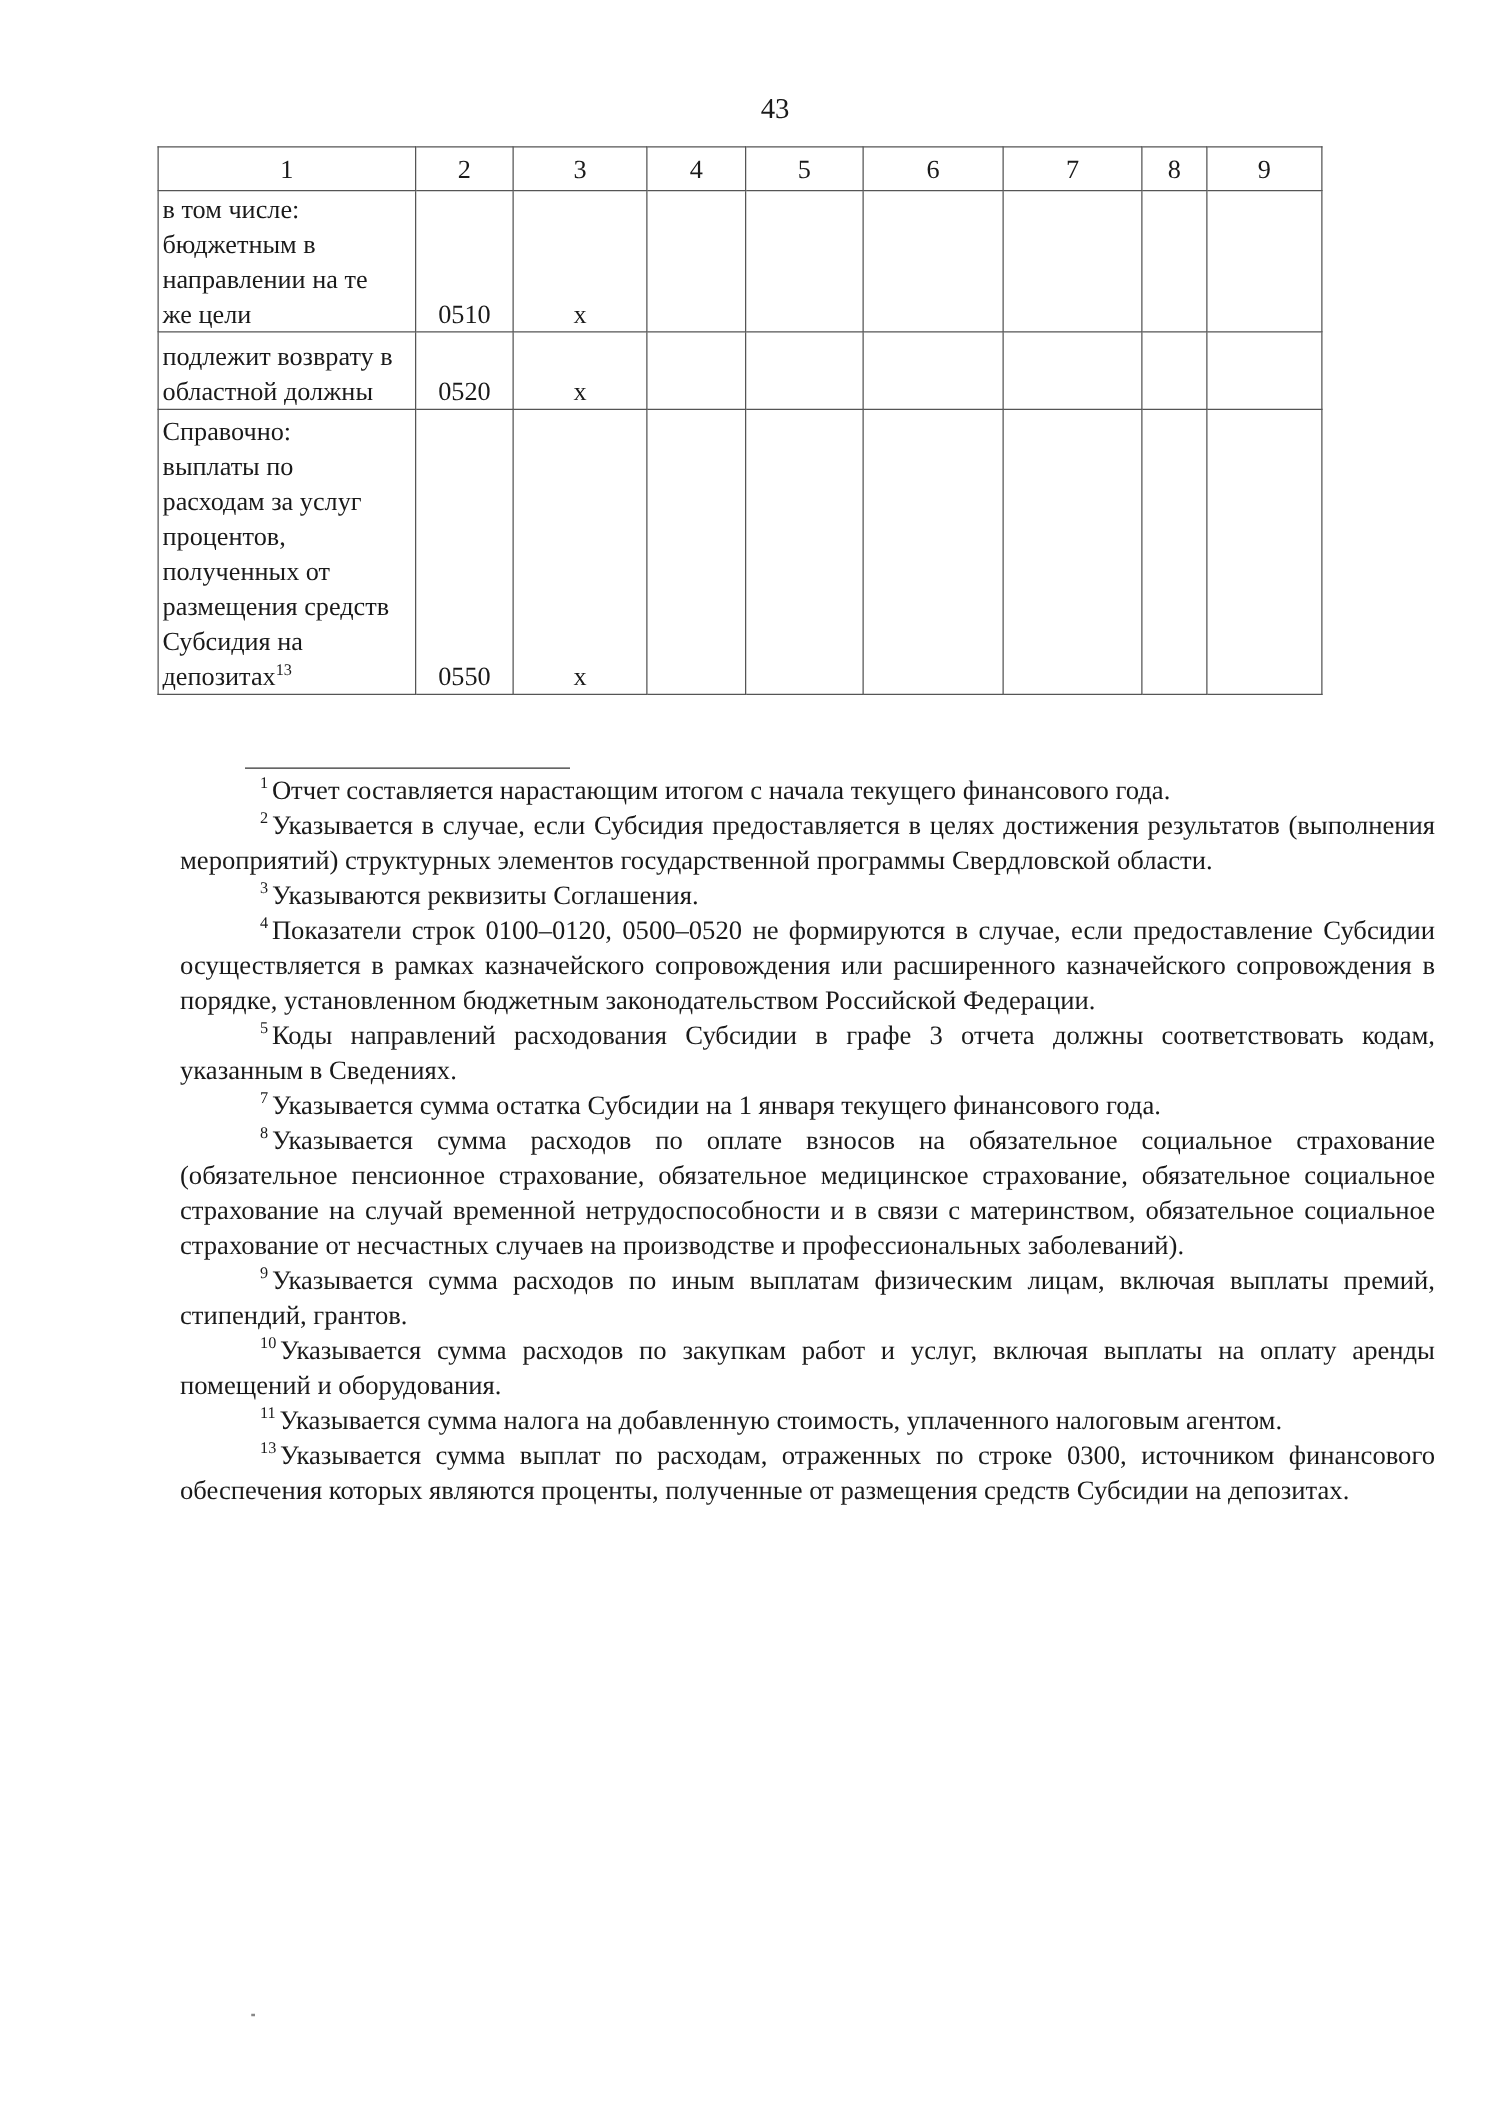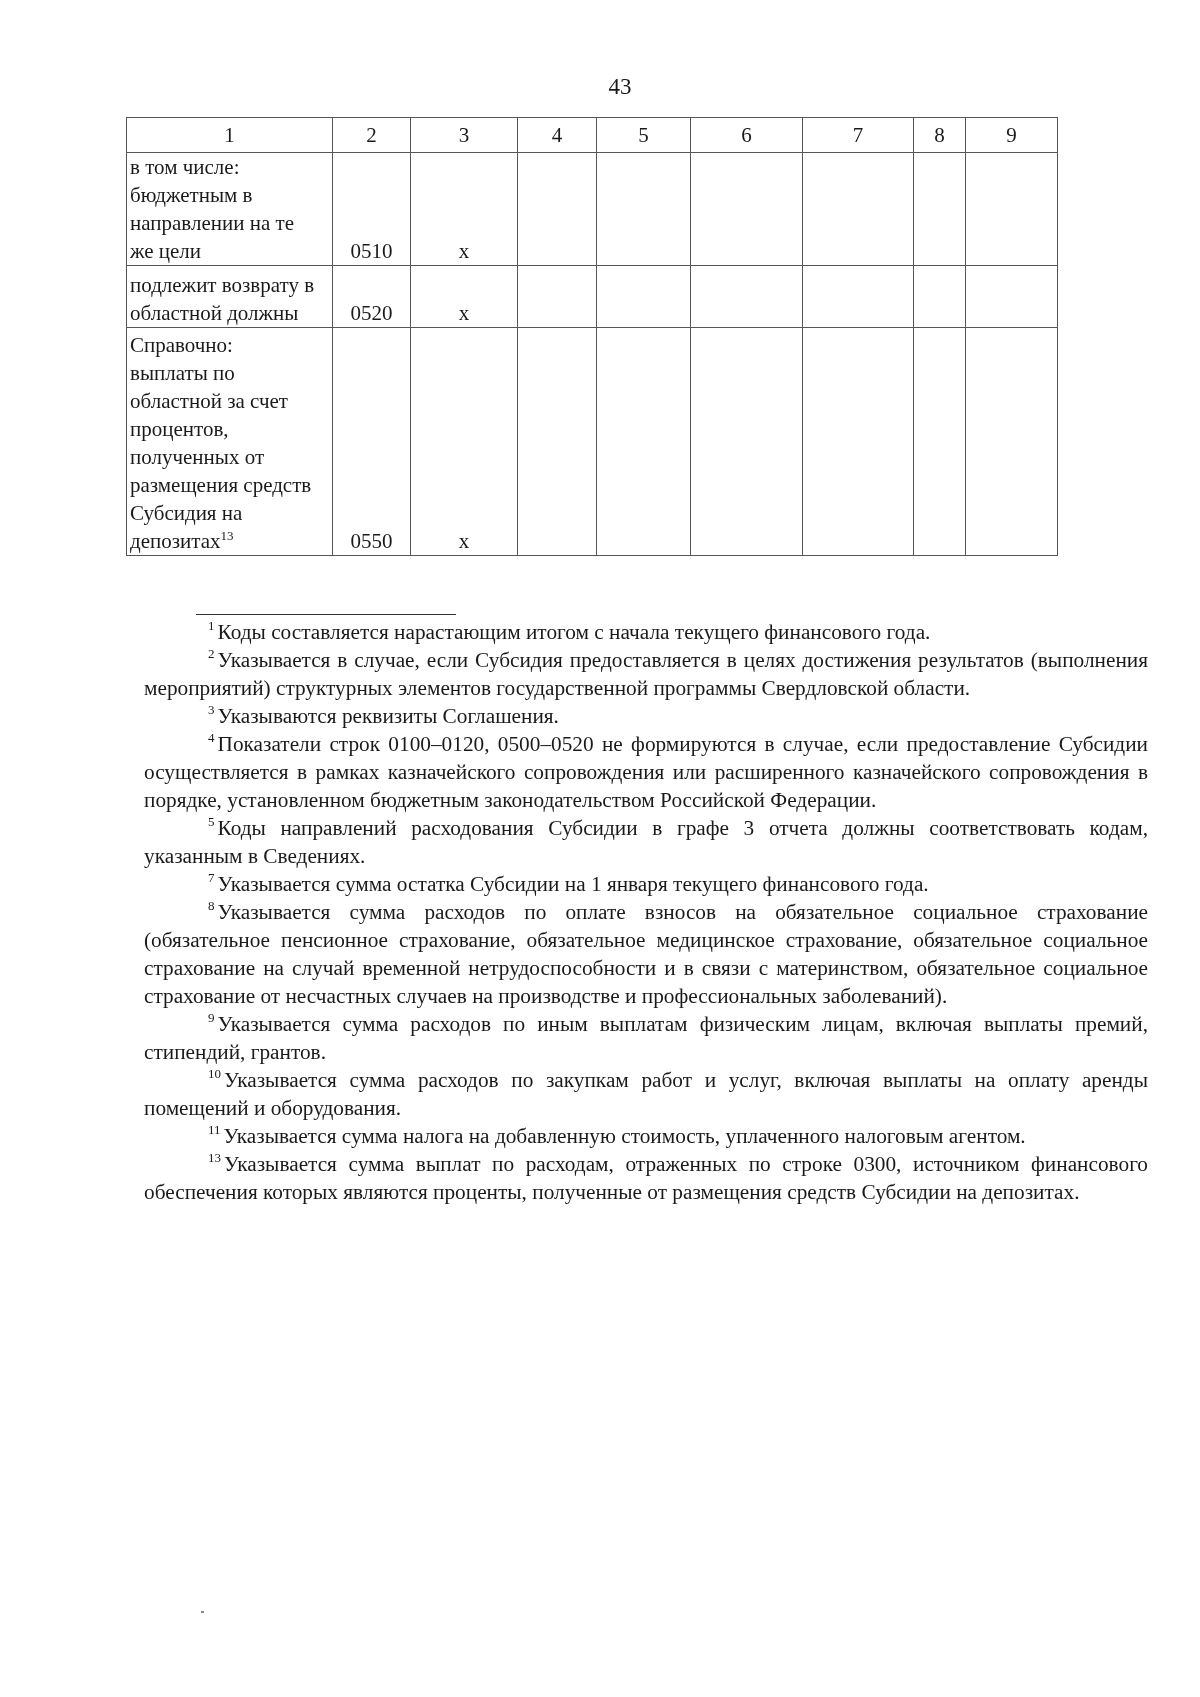--- a/index.html
+++ b/index.html
@@ -145,21 +145,21 @@
     <td></td>
     <td></td>
     <td></td>
     <td></td>
   </tr>
 
   <tr style="height:228px">
     <td class="c-text">
       <div>Справочно:</div>
       <div>выплаты по</div>
-      <div>областной за счет</div>
+      <div>расходам за услуг</div>
       <div>процентов,</div>
       <div>полученных от</div>
       <div>размещения средств</div>
       <div>Субсидия на</div>
       <div><span>депозитах</span><sup class="fn">13</sup></div>
     </td>
     <td class="c-code">0550</td>
     <td class="c-dir">x</td>
     <td></td>
     <td></td>
@@ -167,21 +167,21 @@
     <td></td>
     <td></td>
     <td></td>
   </tr>
 </tbody>
   </table>
 
 <div class="fn-rule"></div>
 
 <div class="footnotes">
-  <p class="footnote"><sup>1</sup><span>Коды составляется нарастающим итогом с начала текущего финансового года.</span></p>
+  <p class="footnote"><sup>1</sup><span>Отчет составляется нарастающим итогом с начала текущего финансового года.</span></p>
   <p class="footnote"><sup>2</sup><span>Указывается в случае, если Субсидия предоставляется в целях достижения результатов (выполнения мероприятий) структурных элементов государственной программы Свердловской области.</span></p>
   <p class="footnote"><sup>3</sup><span>Указываются реквизиты Соглашения.</span></p>
   <p class="footnote"><sup>4</sup><span>Показатели строк 0100–0120, 0500–0520 не формируются в случае, если предоставление Субсидии осуществляется в рамках казначейского сопровождения или расширенного казначейского сопровождения в порядке, установленном бюджетным законодательством Российской Федерации.</span></p>
   <p class="footnote"><sup>5</sup><span>Коды направлений расходования Субсидии в графе 3 отчета должны соответствовать кодам, указанным в Сведениях.</span></p>
   <p class="footnote"><sup>7</sup><span>Указывается сумма остатка Субсидии на 1 января текущего финансового года.</span></p>
   <p class="footnote"><sup>8</sup><span>Указывается сумма расходов по оплате взносов на обязательное социальное страхование (обязательное пенсионное страхование, обязательное медицинское страхование, обязательное социальное страхование на случай временной нетрудоспособности и в связи с материнством, обязательное социальное страхование от несчастных случаев на производстве и профессиональных заболеваний).</span></p>
   <p class="footnote"><sup>9</sup><span>Указывается сумма расходов по иным выплатам физическим лицам, включая выплаты премий, стипендий, грантов.</span></p>
   <p class="footnote"><sup>10</sup><span>Указывается сумма расходов по закупкам работ и услуг, включая выплаты на оплату аренды помещений и оборудования.</span></p>
   <p class="footnote"><sup>11</sup><span>Указывается сумма налога на добавленную стоимость, уплаченного налоговым агентом.</span></p>
   <p class="footnote"><sup>13</sup><span>Указывается сумма выплат по расходам, отраженных по строке 0300, источником финансового обеспечения которых являются проценты, полученные от размещения средств Субсидии на депозитах.</span></p>

